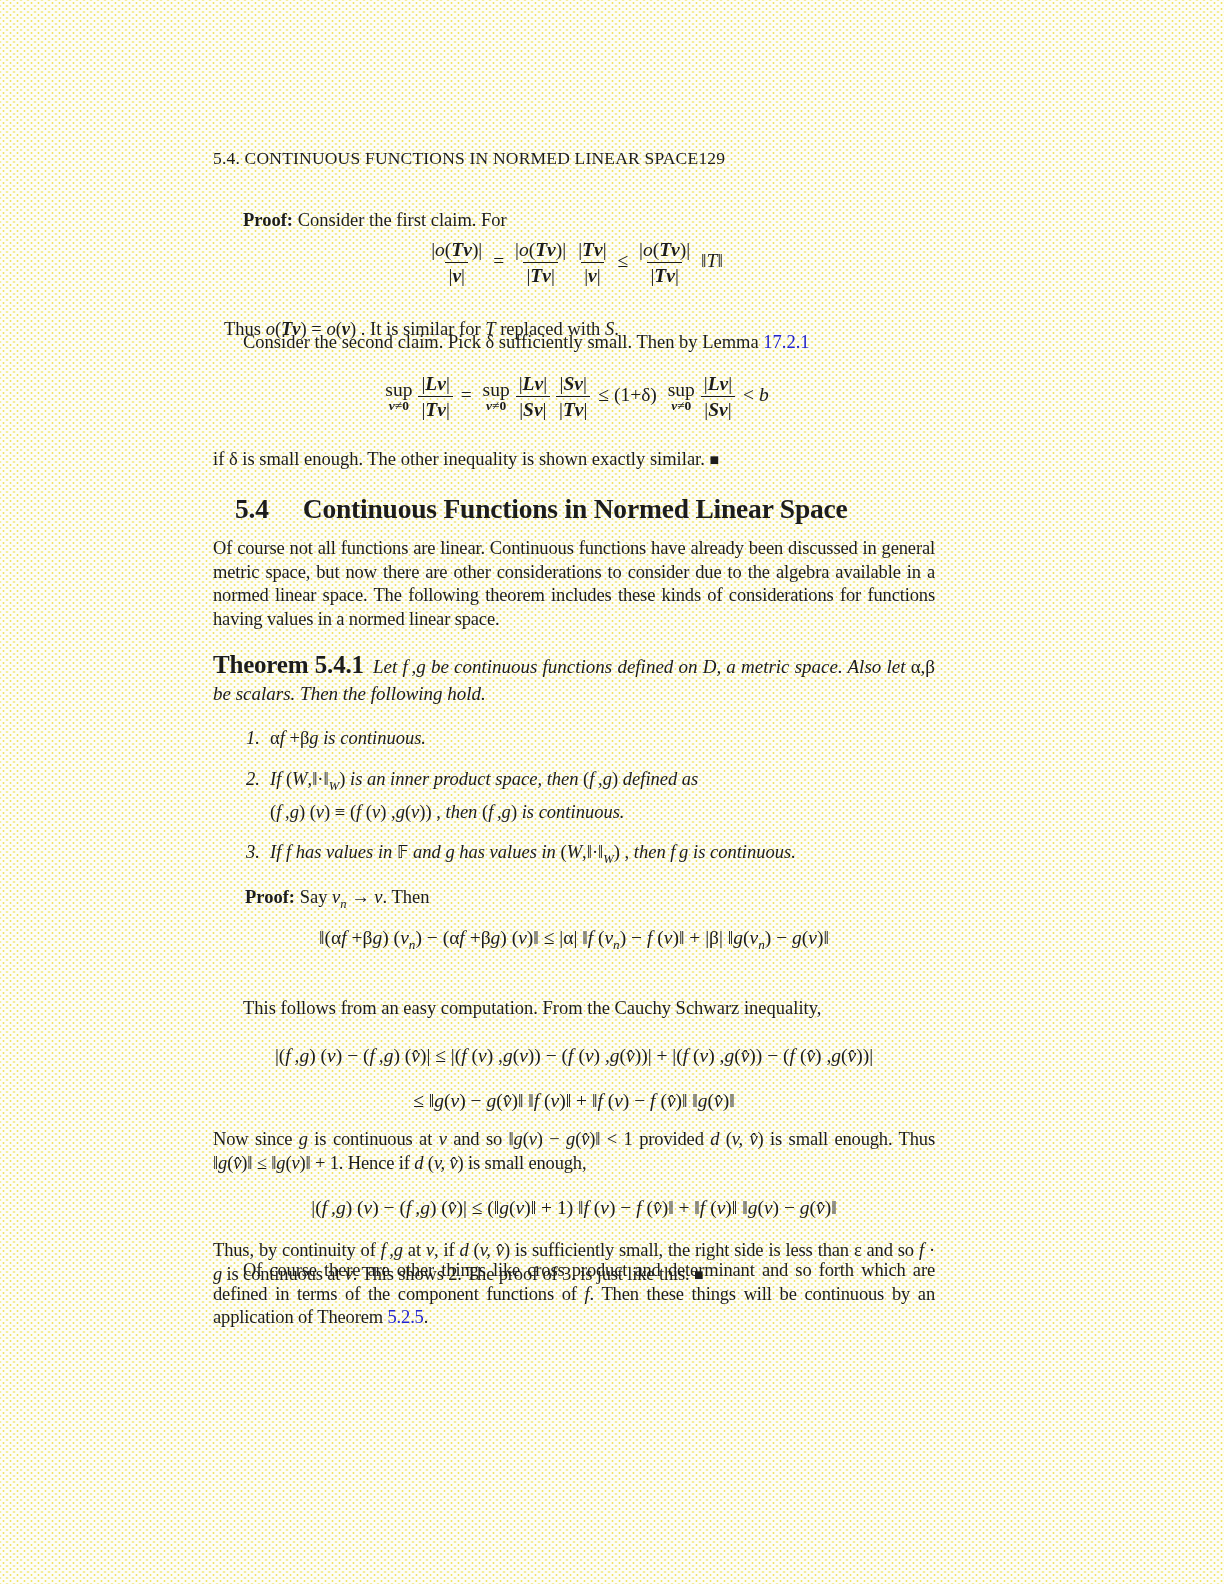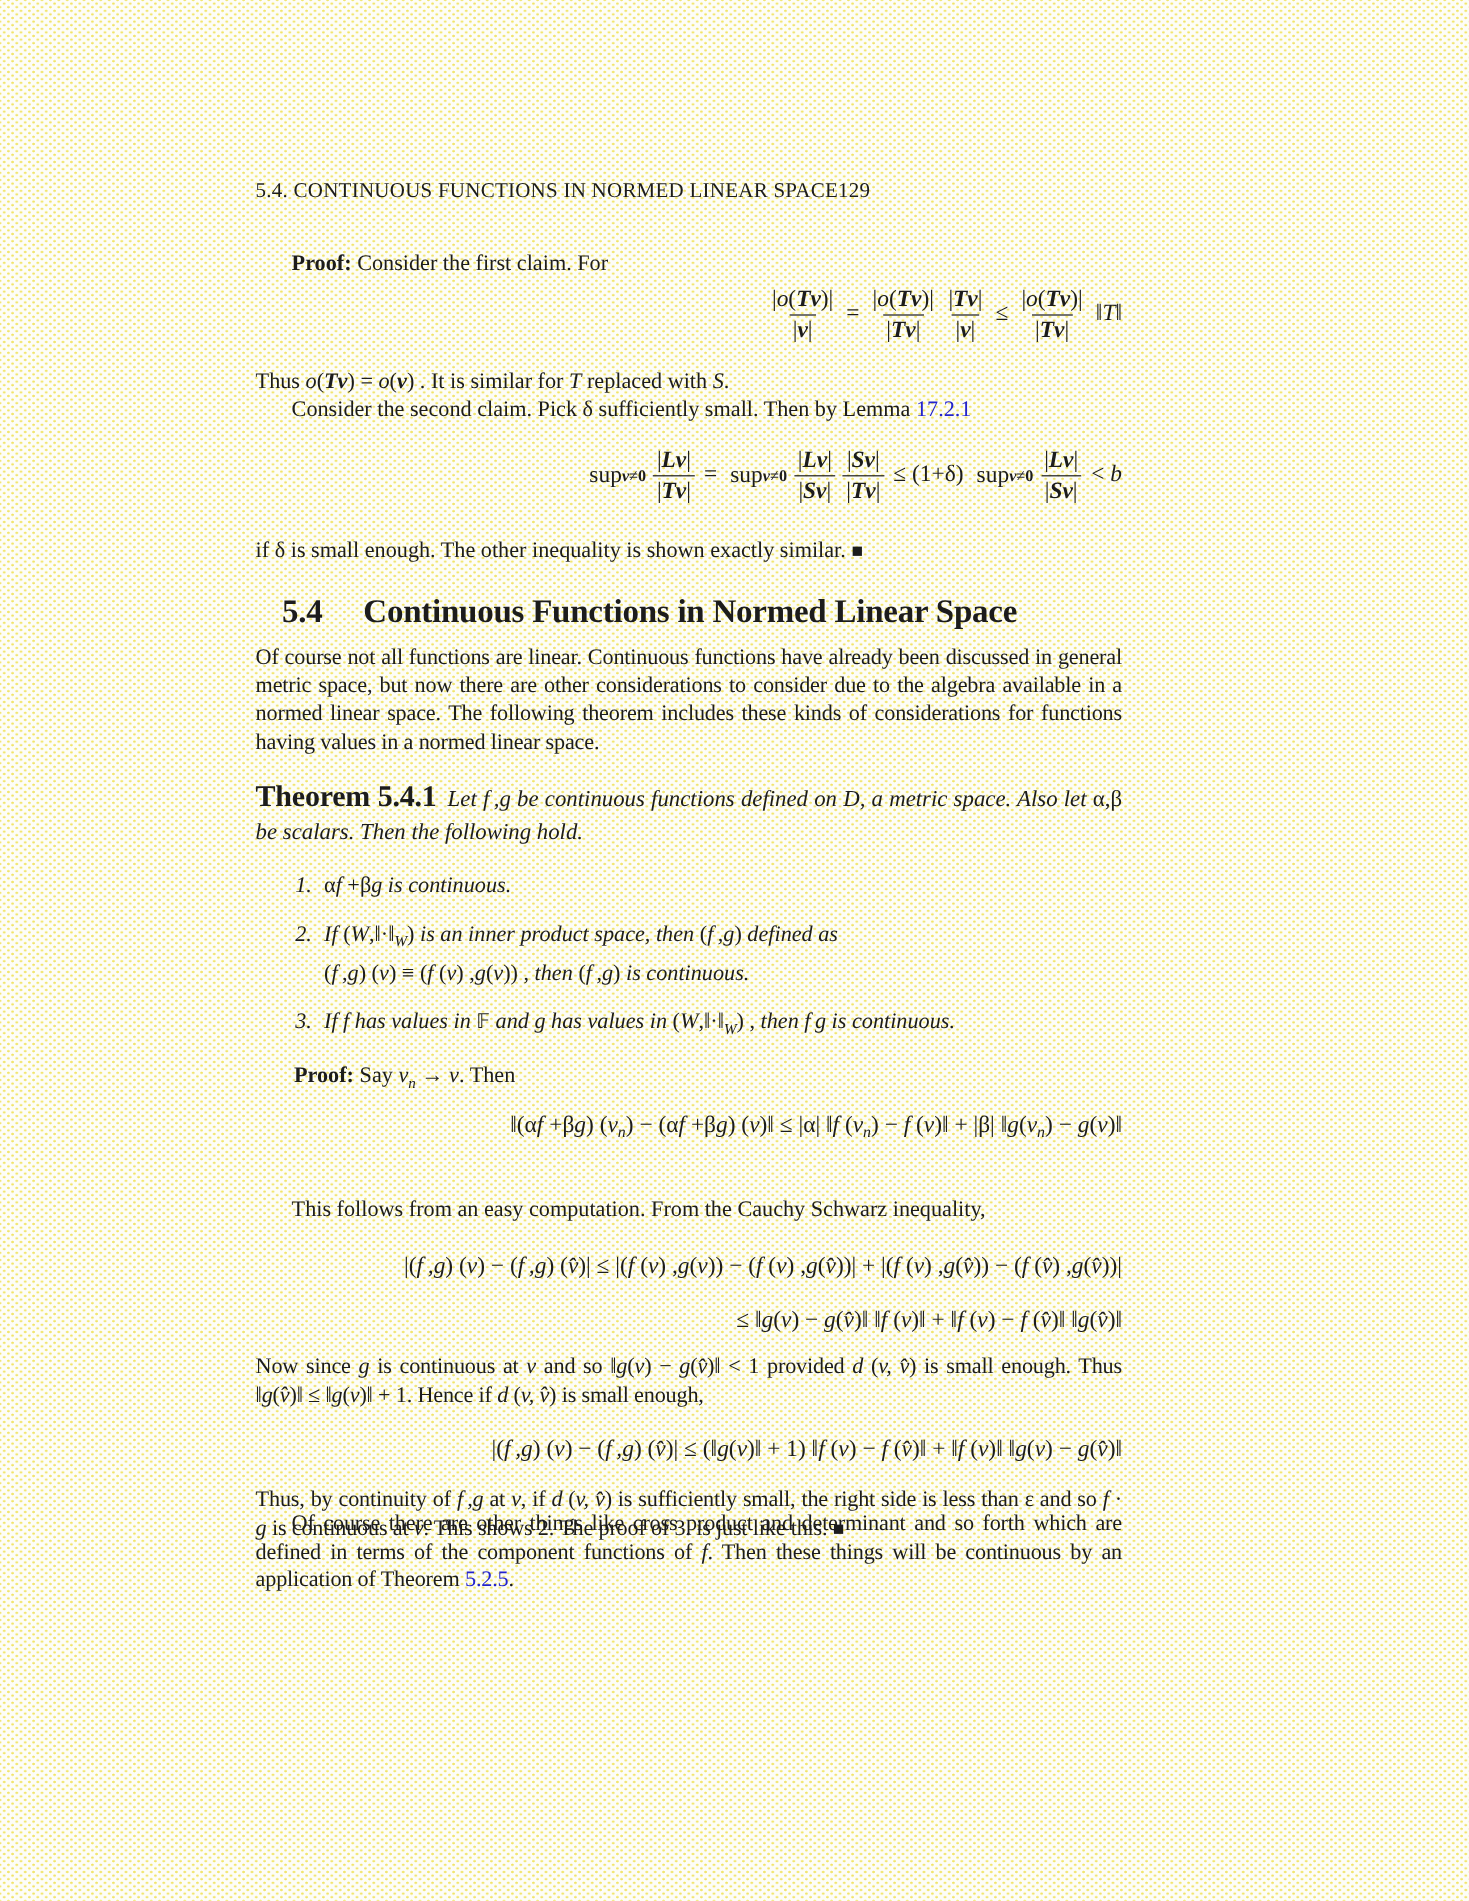--- a/index.html
+++ b/index.html
@@ -15,25 +15,25 @@
     color:#1c1c1c;
   }
   .page{position:absolute;left:213px;top:0;width:722px;height:1584px;font-size:18.5px;}
   .blk{position:absolute;left:0;width:722px;line-height:23.5px;}
   .ind{text-indent:30px;}
   .just{text-align:justify;}
   .tight{letter-spacing:-0.15px;}
 
   .rh{display:flex;justify-content:flex-start;font-size:17.5px;letter-spacing:0.2px;}
 
-  .eq{text-align:right;font-size:19.5px;white-space:nowrap;}
+  .eq{text-align:center;font-size:19.5px;white-space:nowrap;}
   .frac{display:inline-flex;flex-direction:column;align-items:center;vertical-align:middle;margin:0 3px;}
   .fnum,.fden{padding:0 3px;line-height:25px;white-space:nowrap;}
   .fden{border-top:1.4px solid #1c1c1c;}
-  .munder{display:inline-flex;flex-direction:row;align-items:center;vertical-align:middle;margin:0 3px 0 6px;}
+  .munder{display:inline-flex;flex-direction:column;align-items:center;vertical-align:middle;margin:0 3px 0 6px;}
   .mtop{line-height:19px;}
   .mbot{font-size:13.5px;line-height:14px;}
 
   .tk-it{font-style:italic;}
   .tk-bi{font-style:italic;font-weight:bold;}
   .tk-b{font-weight:bold;}
   .tk-th{font-weight:bold;font-size:25px;letter-spacing:-0.2px;padding-right:4px;}
   .tk-lk{color:#2323cc;cursor:pointer;}
   .tk-sq{font-size:16px;}
   .tk-bb{font-family:"DejaVu Sans","DejaVu Serif",sans-serif;font-size:17px;}
@@ -63,21 +63,21 @@
         <span class="fnum">|<span class="tk-it">o</span>(<span class="tk-bi">Tv</span>)|</span>
         <span class="fden">|<span class="tk-bi">Tv</span>|</span>
       </span><span class="frac">
         <span class="fnum">|<span class="tk-bi">Tv</span>|</span>
         <span class="fden">|<span class="tk-bi">v</span>|</span>
       </span> ≤ <span class="frac">
         <span class="fnum">|<span class="tk-it">o</span>(<span class="tk-bi">Tv</span>)|</span>
         <span class="fden">|<span class="tk-bi">Tv</span>|</span>
       </span> ‖<span class="tk-it">T</span>‖</div>
 
-  <p class="blk" style="top:307px;margin:0">Thus <span class="tk-it">o</span>(<span class="tk-bi">Tv</span>) = <span class="tk-it">o</span>(<span class="tk-bi">v</span>) . It is similar for <span class="tk-it">T</span> replaced with <span class="tk-it">S</span>.</p>
+  <p class="blk" style="top:307px;margin:11px">Thus <span class="tk-it">o</span>(<span class="tk-bi">Tv</span>) = <span class="tk-it">o</span>(<span class="tk-bi">v</span>) . It is similar for <span class="tk-it">T</span> replaced with <span class="tk-it">S</span>.</p>
   <p class="blk ind" style="top:331px;margin:0">Consider the second claim. Pick δ  sufficiently small. Then by Lemma <span class="tk-lk">17.2.1</span></p>
 
   <div class="blk eq" style="top:371px"><span class="munder">
         <span class="mtop">sup</span>
         <span class="mbot"><span class="tk-bi">v</span>≠<span class="tk-b">0</span></span>
       </span><span class="frac">
         <span class="fnum">|<span class="tk-bi">Lv</span>|</span>
         <span class="fden">|<span class="tk-bi">Tv</span>|</span>
       </span> = <span class="munder">
         <span class="mtop">sup</span>

